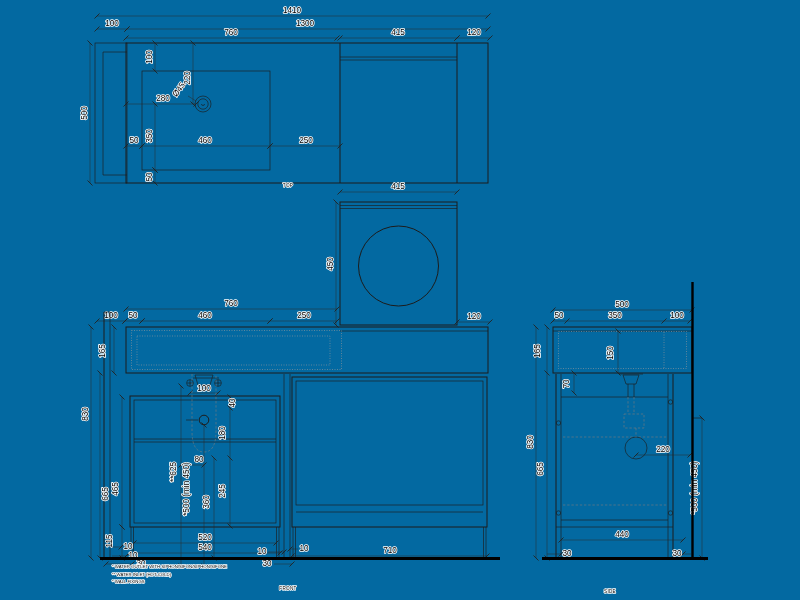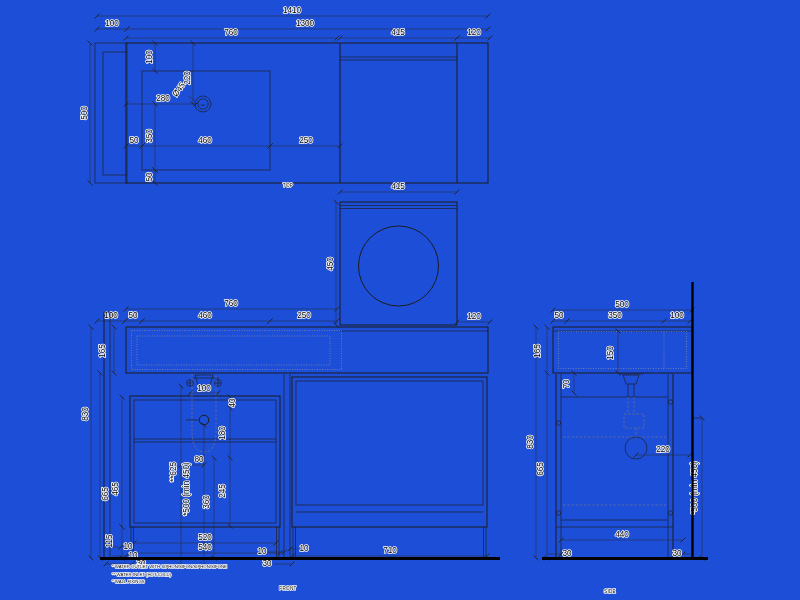--- a/index.html
+++ b/index.html
@@ -1,16 +1,16 @@
 <!DOCTYPE html>
 <html><head>
 <meta charset="utf-8">
 <style>
   html,body{margin:0;padding:0;background:#f2f2f2;}
-  .page{width:800px;height:600px;background:#1d4ed8;position:relative;margin:0 auto;
+  .page{width:800px;height:600px;background:#0369a1;position:relative;margin:0 auto;
         font-family:"Liberation Sans",sans-serif;}
   svg{display:block;}
   
   .g   {fill:none;stroke:#1c1c1c;stroke-width:1;}
   .g2  {fill:none;stroke:#1c1c1c;stroke-width:0.65;}
   .dot {fill:none;stroke:#9a9a9a;stroke-width:0.6;stroke-dasharray:1 1.5;}
   .dash{fill:none;stroke:#7d7d7d;stroke-width:0.6;stroke-dasharray:2.4 1.8;}
   .dim {fill:none;stroke:#2a2a2a;stroke-width:0.5;}
   .ldr {fill:none;stroke:#2a2a2a;stroke-width:0.5;}
   .thick{stroke:#000;stroke-width:3;}

